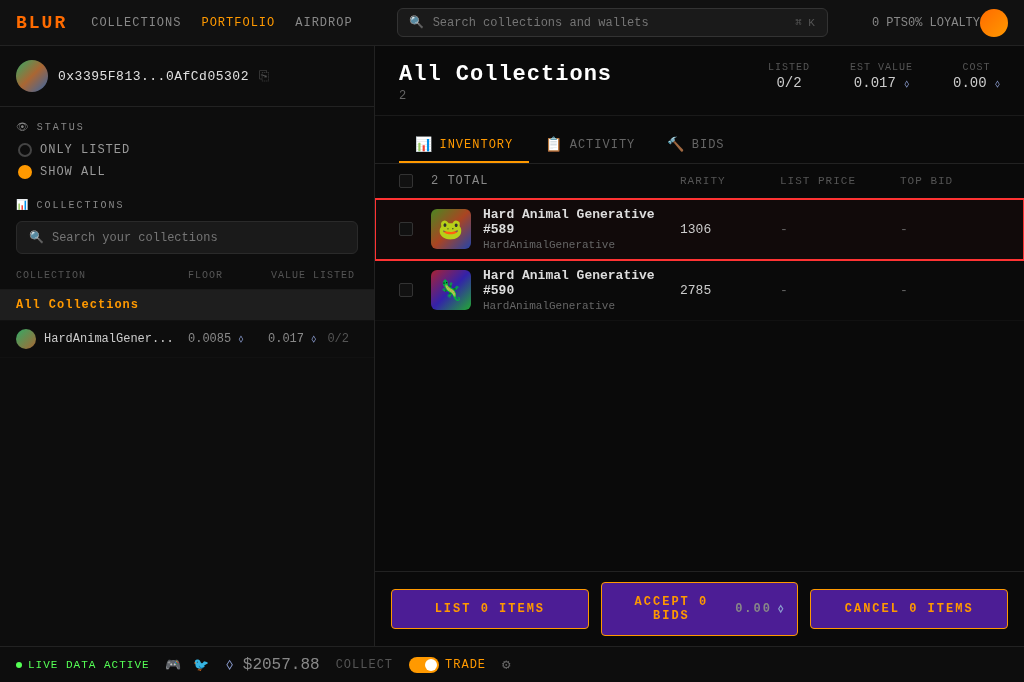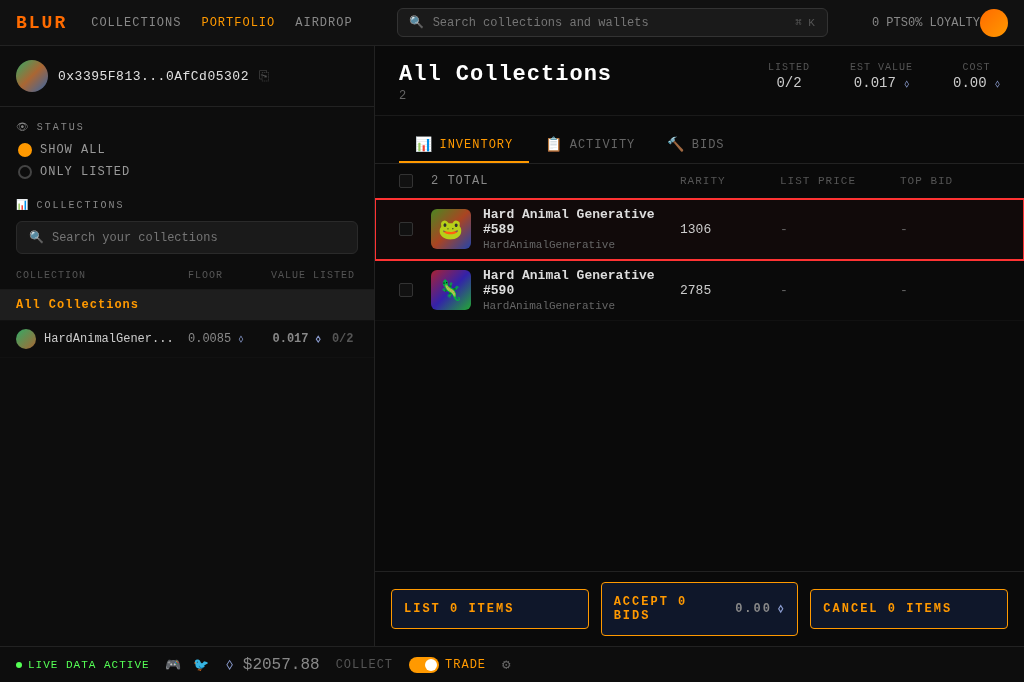--- a/index.html
+++ b/index.html
@@ -243,22 +243,21 @@
     }
     .collection-floor {
       color: #888;
       font-size: 12px;
       width: 80px;
     }
     .collection-value {
       color: #888;
       font-size: 12px;
       width: 90px;
-      text-align: center;
-      font-weight: bold;
+      text-align: left;
     }
     .eth-symbol {
       color: #8899cc;
       font-size: 11px;
     }
 
     
     .content-area {
       flex: 1;
       display: flex;
@@ -510,29 +509,29 @@
       display: flex;
       align-items: center;
       background: #0a0a0a;
       border-top: 1px solid #222;
       padding: 10px 16px;
       gap: 12px;
     }
     .action-btn {
       flex: 1;
       padding: 12px;
-      background: #0f172a;
+      background: #4c1d95;
       border: 1px solid #FF9900;
       color: #FF9900;
       font-family: 'Courier New', monospace;
       font-size: 12px;
       letter-spacing: 2px;
       cursor: pointer;
       border-radius: 4px;
-      text-align: left;
+      text-align: center;
       font-weight: bold;
     }
     .action-btn.accept {
       display: flex;
       align-items: center;
       justify-content: center;
       gap: 6px;
     }
     .accept-value {
       color: #888;
@@ -571,26 +570,26 @@
       <span class="copy-icon">⎘</span>
     </div>
 
     <div class="status-section">
       <div class="section-title">
         <span>👁</span>
         <span>STATUS</span>
       </div>
       <div class="status-options">
         <div class="status-option">
+          <div class="radio-circle"></div>
+          <span class="status-label">ONLY LISTED</span>
+        </div>
+        <div class="status-option">
           <div class="radio-circle active"></div>
           <span class="status-label">SHOW ALL</span>
-        </div>
-        <div class="status-option">
-          <div class="radio-circle"></div>
-          <span class="status-label">ONLY LISTED</span>
         </div>
       </div>
     </div>
 
     <div class="collections-section">
       <div class="section-title">
         <span>📊</span>
         <span>COLLECTIONS</span>
       </div>
       <div class="search-collections">

